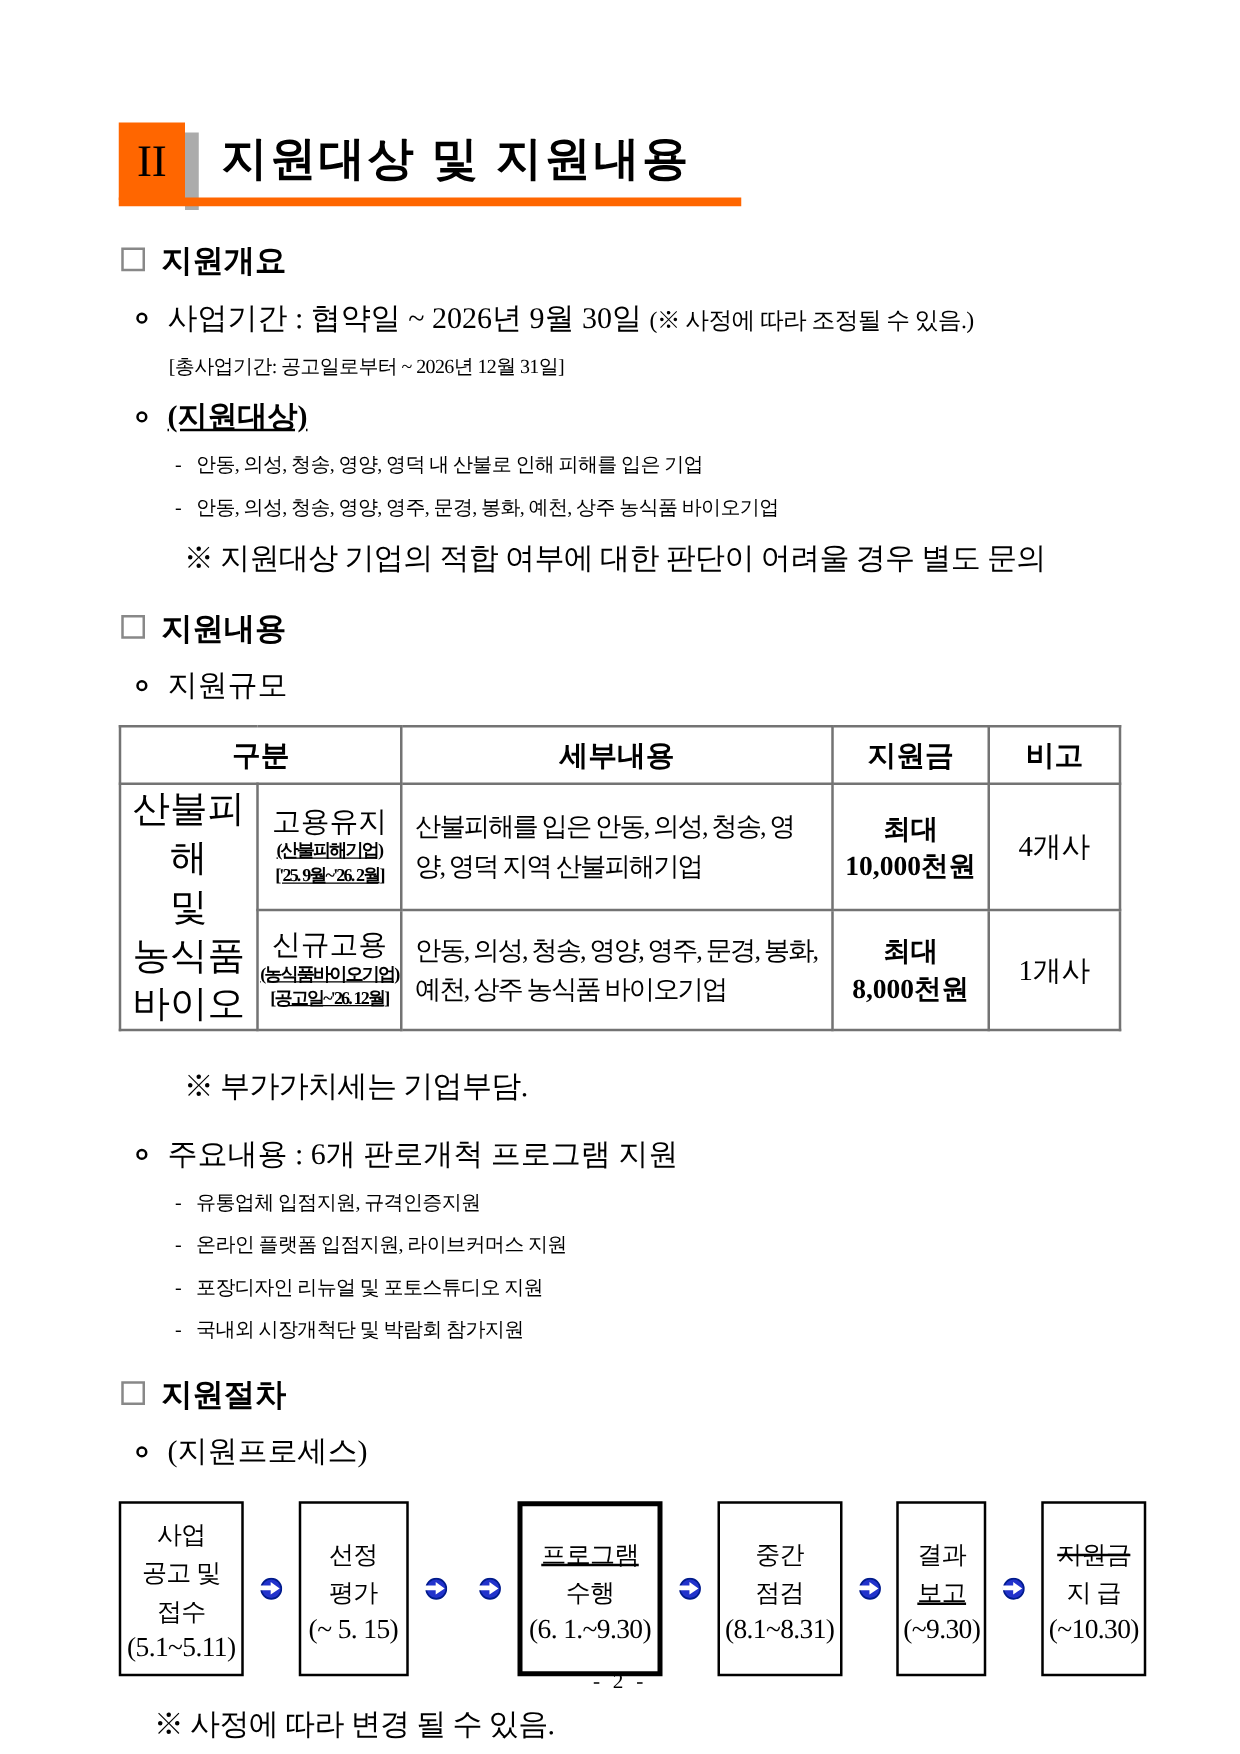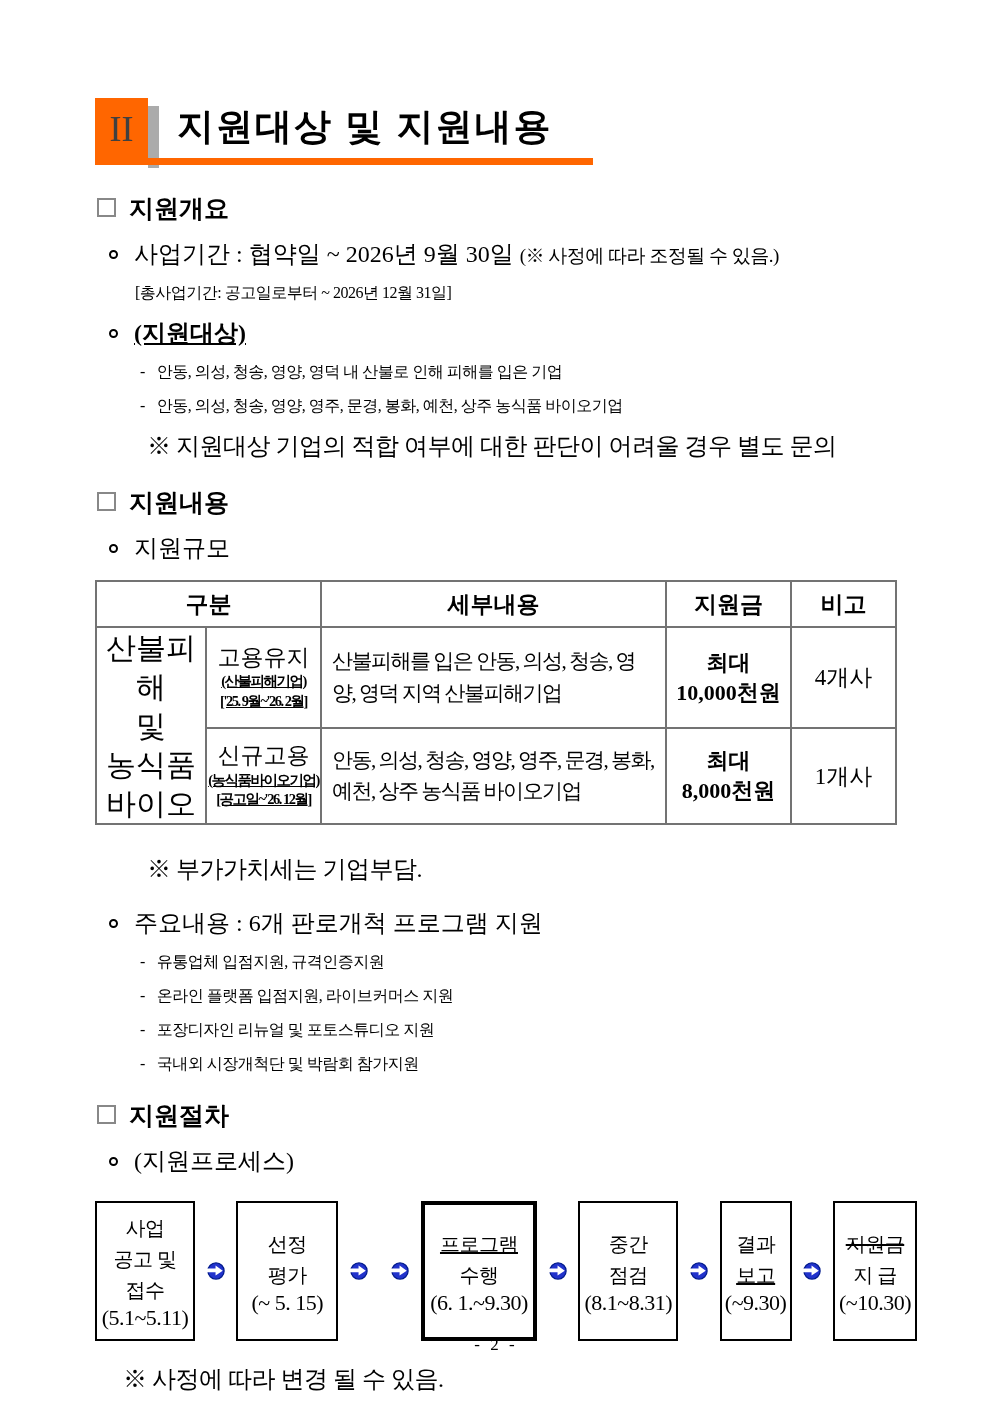--- a/index.html
+++ b/index.html
@@ -12,21 +12,21 @@
     color:#000;
     font-family:"Liberation Serif", serif;
     overflow:hidden;
   }
   .content { padding:0 95px; }
 
   
   .header { position:relative; margin-top:98px; height:70px; }
   .numeral-box {
     position:absolute; left:0; top:0; width:53px; height:62px;
-    background:#FF6600; color:#404040;
+    background:#FF6600; color:#000000;
     display:flex; align-items:center; justify-content:center;
     font-family:"Liberation Serif", serif; font-size:36px;
   }
   .numeral-shadow { position:absolute; left:53px; top:8px; width:11px; height:62px; background:#ABABAB; }
   .header-title {
     position:absolute; left:82px; top:4px;
     font-family:"Liberation Sans", sans-serif;
     font-weight:bold; font-size:37px; letter-spacing:2px; white-space:nowrap;
   }
   .accent-rule { position:absolute; left:0; top:60px; width:498px; height:7px; background:#FF6600; }
@@ -209,21 +209,21 @@
         <span class="step-line">공고 및</span>
         <span class="step-line">접수</span>
         <span class="step-date">(5.1~5.11)</span>
       </div>
       <div class="arrow">
         <svg width="18" height="18" viewBox="0 0 20 20">
             <circle cx="10" cy="10" r="9" fill="#2233CC" stroke="#001A8C" stroke-width="1.4"></circle>
             <path d="M0 7.2 H9.5 V4 L17.5 9.7 L9.5 15 V11.3 H0 Z" fill="#ffffff"></path>
           </svg>
       </div>
-      <div class="step" style="width:102px">
+      <div class="step" style="width:88px">
         <span class="step-line">선정</span>
         <span class="step-line">평가</span>
         <span class="step-date">(~ 5. 15)</span>
       </div>
       <div class="arrow">
         <svg width="18" height="18" viewBox="0 0 20 20">
             <circle cx="10" cy="10" r="9" fill="#2233CC" stroke="#001A8C" stroke-width="1.4"></circle>
             <path d="M0 7.2 H9.5 V4 L17.5 9.7 L9.5 15 V11.3 H0 Z" fill="#ffffff"></path>
           </svg>
       </div>

